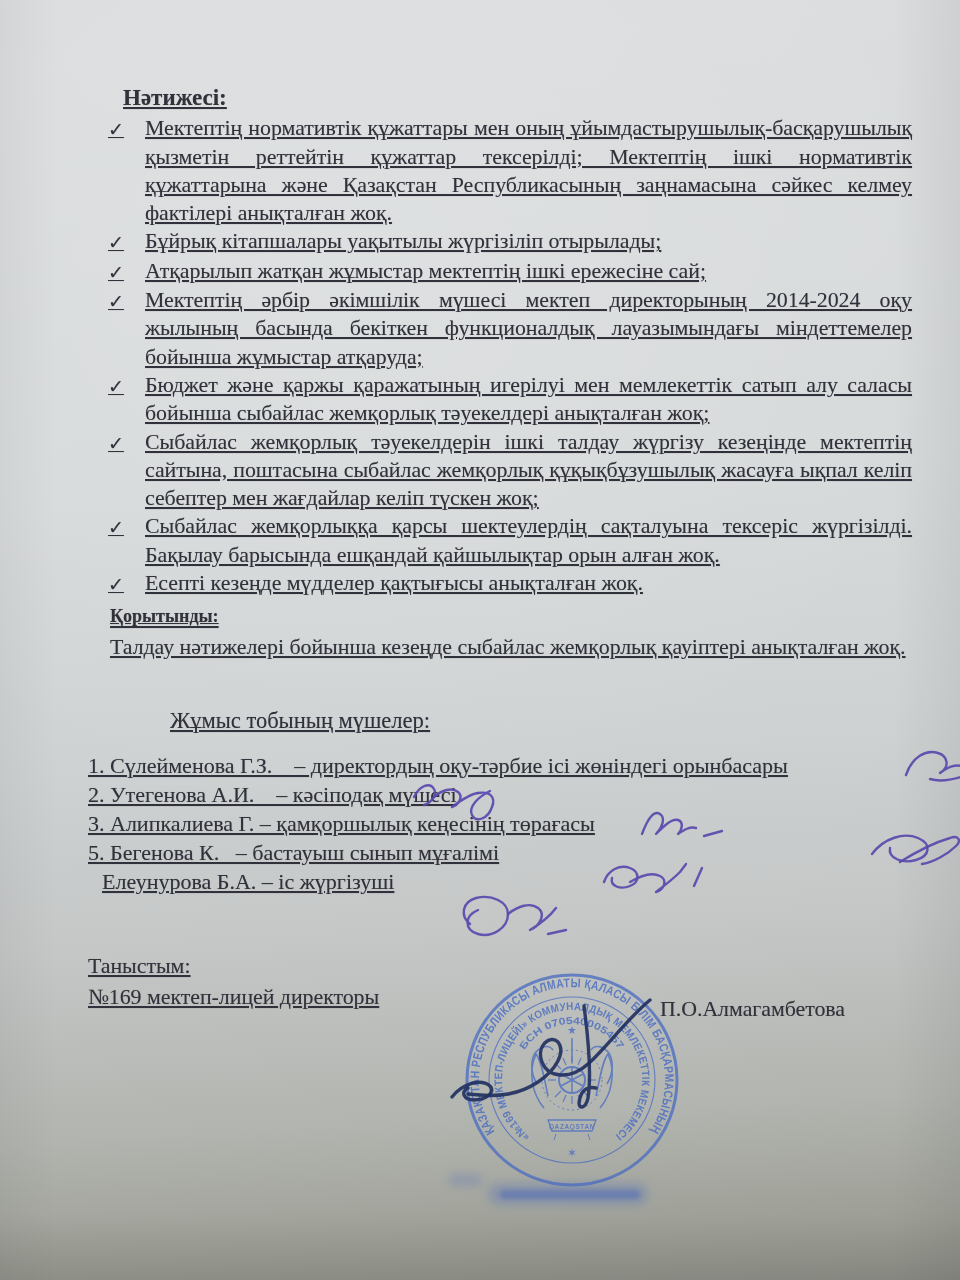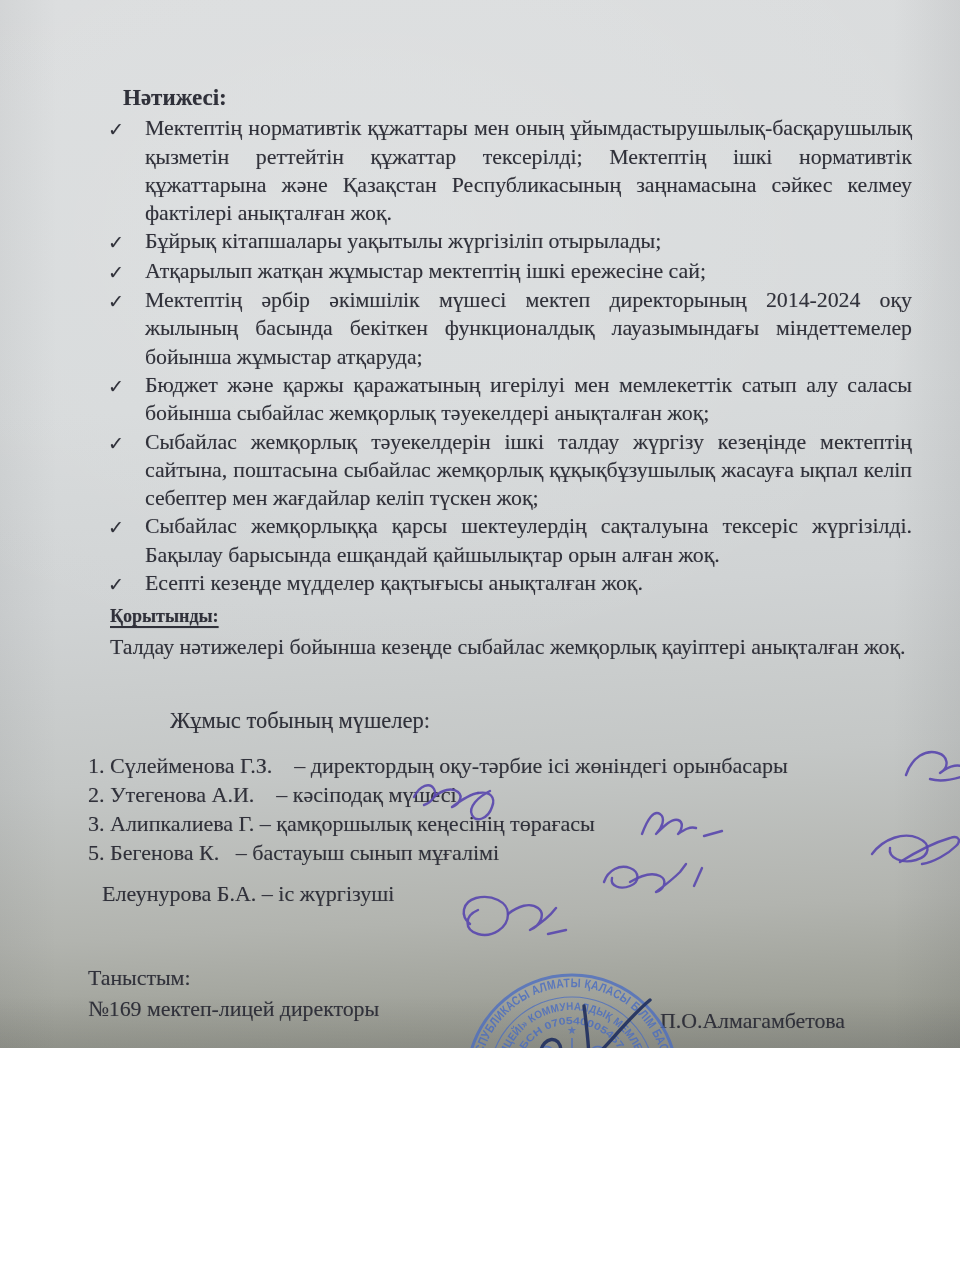--- a/index.html
+++ b/index.html
@@ -1,21 +1,22 @@
 <!DOCTYPE html>
 <html><head>
 <meta charset="utf-8">
 <style>
   html,body{margin:0;padding:0;}
   body{width:960px;height:1280px;overflow:hidden;}
   .page{
-    position:relative;width:960px;height:1048px;overflow:hidden;
+    position:relative;width:960px;height:1280px;overflow:hidden;
     background:linear-gradient(177deg,#dbddde 0%, #d7dadb 38%, #d0d3d4 56%, #c4c7c6 72%, #b2b4af 86%, #9b9d94 96%, #90928a 100%);
     font-family:"Liberation Serif","DejaVu Serif",serif;
     color:#30313a;
+    text-decoration:underline;
   }
   .vignette{
     position:absolute;inset:0;pointer-events:none;
     background:
       radial-gradient(120% 80% at 38% 22%, rgba(255,255,255,0.12), rgba(255,255,255,0) 55%),
       linear-gradient(90deg, rgba(40,40,45,0.05), rgba(0,0,0,0) 6%, rgba(0,0,0,0) 93%, rgba(40,40,45,0.07)),
       linear-gradient(0deg, rgba(30,30,30,0.10), rgba(0,0,0,0) 5%);
   }
   .content{position:relative;padding:84px 48px 0 55px;}
   .doc-text{font-size:21.8px;line-height:28.3px;text-shadow:0.2px 0.2px 0.7px rgba(48,49,58,0.35);}
@@ -23,21 +24,21 @@
   .checklist{margin:0 0 0 53px;}
   .check-item{display:flex;}
   .check{flex:0 0 37px;font-size:19px;padding-top:1px;font-family:"DejaVu Sans",sans-serif;}
   .check-item p{flex:1;margin:0;text-align:justify;}
   .conclusion-title{margin:4px 0 2px 55px;font-size:18px;font-weight:bold;
     text-decoration:underline;text-decoration-thickness:2px;text-underline-offset:4px;}
   .conclusion{margin:0;text-indent:55px;text-align:justify;}
   .wg-title{margin:46px 0 16px 115px;font-size:22.5px;}
   .members{position:relative;margin-left:33px;font-size:22px;line-height:29px;}
   .member-line{white-space:nowrap;}
-  .member-line.last{margin-top:12px;margin-left:14px;}
+  .member-line.last{margin-top:0;margin-left:14px;}
   .member-sigs{position:absolute;left:0;top:-6px;width:880px;height:216px;pointer-events:none;}
   .acquainted{margin:56px 0 2px 33px;}
   .director-row{position:relative;margin-left:33px;height:30px;}
   .director-name{position:absolute;left:572px;top:12px;white-space:nowrap;}
   .stamp{position:absolute;left:442px;top:950px;width:260px;height:260px;filter:blur(0.4px);opacity:0.9;}
   .director-sig{position:absolute;left:430px;top:985px;width:240px;height:140px;filter:blur(0.2px);}
   .smudge1{position:absolute;left:488px;top:1183px;width:160px;height:22px;border-radius:12px;
     background:rgba(78,108,190,0.32);filter:blur(5px);}
   .smudge2{position:absolute;left:500px;top:1190px;width:140px;height:9px;border-radius:5px;
     background:rgba(66,98,184,0.42);filter:blur(2px);}

